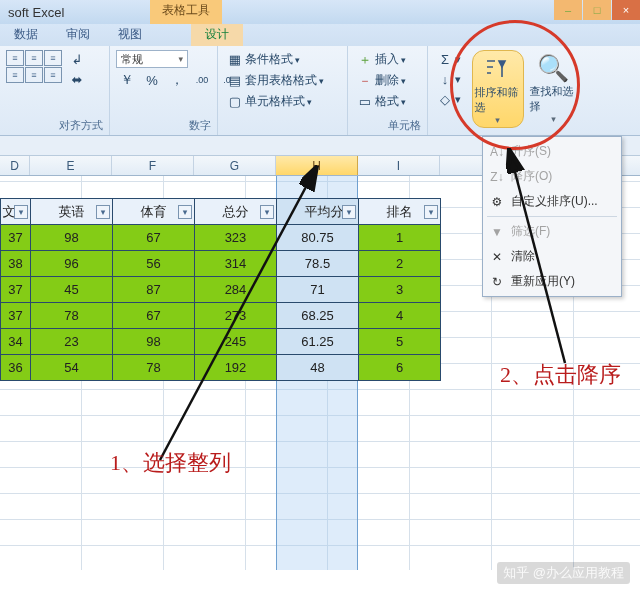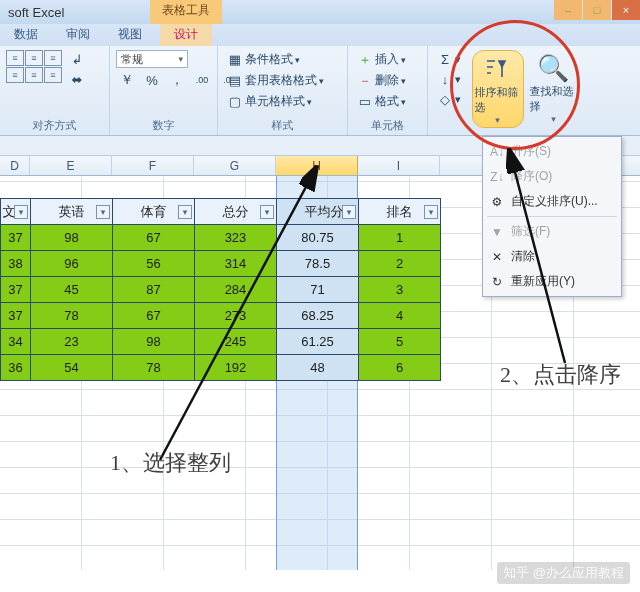--- a/index.html
+++ b/index.html
@@ -55,41 +55,41 @@
     display:flex;
     align-items:flex-end;
     font-size:12px;
     color:#3a5a85;
   }
   .ribbon-tabs .rtab {
     padding: 3px 14px;
   }
   .ribbon-tabs .rtab.design {
     background:#f6d9a9;
-    color:#be185d;
-    margin-left: 4px;
+    color:#15803d;
+    margin-left: 35px;
   }
 
   
   .ribbon {
     height: 90px;
     background: linear-gradient(to bottom,#eef4fb,#dde9f6);
     border-bottom:1px solid #a9bfd6;
     display:flex;
     position:relative;
   }
   .rgroup {
     border-right:1px solid #c3d4e6;
     padding:4px 6px 2px;
     display:flex;
     flex-direction:column;
     justify-content:space-between;
   }
   .rgroup .glabel {
-    text-align:center;
+    text-align:right;
     font-size:11px;
     color:#4a6a8f;
     padding-top:2px;
   }
   .rgroup .gbody {
     display:flex;
     align-items:flex-start;
     gap:4px;
   }
   .btn {
@@ -231,21 +231,21 @@
     width:130px;height:130px;
     border:3px solid #d63a2a;
     border-radius:50%;
     z-index:60;
     pointer-events:none;
   }
   .arrow {
     position:absolute;stroke:#111;stroke-width:2;fill:#111;z-index:70;pointer-events:none;
   }
   .anno {
-    position:absolute;font-size:22px;color:#404040;z-index:71;font-family:"KaiTi","SimSun",serif;
+    position:absolute;font-size:22px;color:#b91c1c;z-index:71;font-family:"KaiTi","SimSun",serif;
   }
   .watermark{
     position:absolute;right:10px;bottom:8px;
     font-size:13px;color:rgba(255,255,255,.85);
     background:rgba(0,0,0,.15);
     padding:2px 6px;border-radius:3px;
     z-index:80;
   }
 </style>
 </head>
@@ -332,21 +332,20 @@
         <span class="icon16">▤</span>
         <span>套用表格格式</span>
           <span style="font-size:9px">▾</span>
       </span>
       <span class="btn">
         <span class="icon16">▢</span>
         <span>单元格样式</span>
           <span style="font-size:9px">▾</span>
       </span>
     </div>
-    <div class="glabel">样式</div>
   </div>
 
   <div class="rgroup" style="width:80px">
     <div class="gbody stack" style="gap:2px">
       <span class="btn">
         <span class="icon16" style="color:#5aa03a">＋</span>
         <span>插入</span>
           <span style="font-size:9px">▾</span>
       </span>
       <span class="btn">

